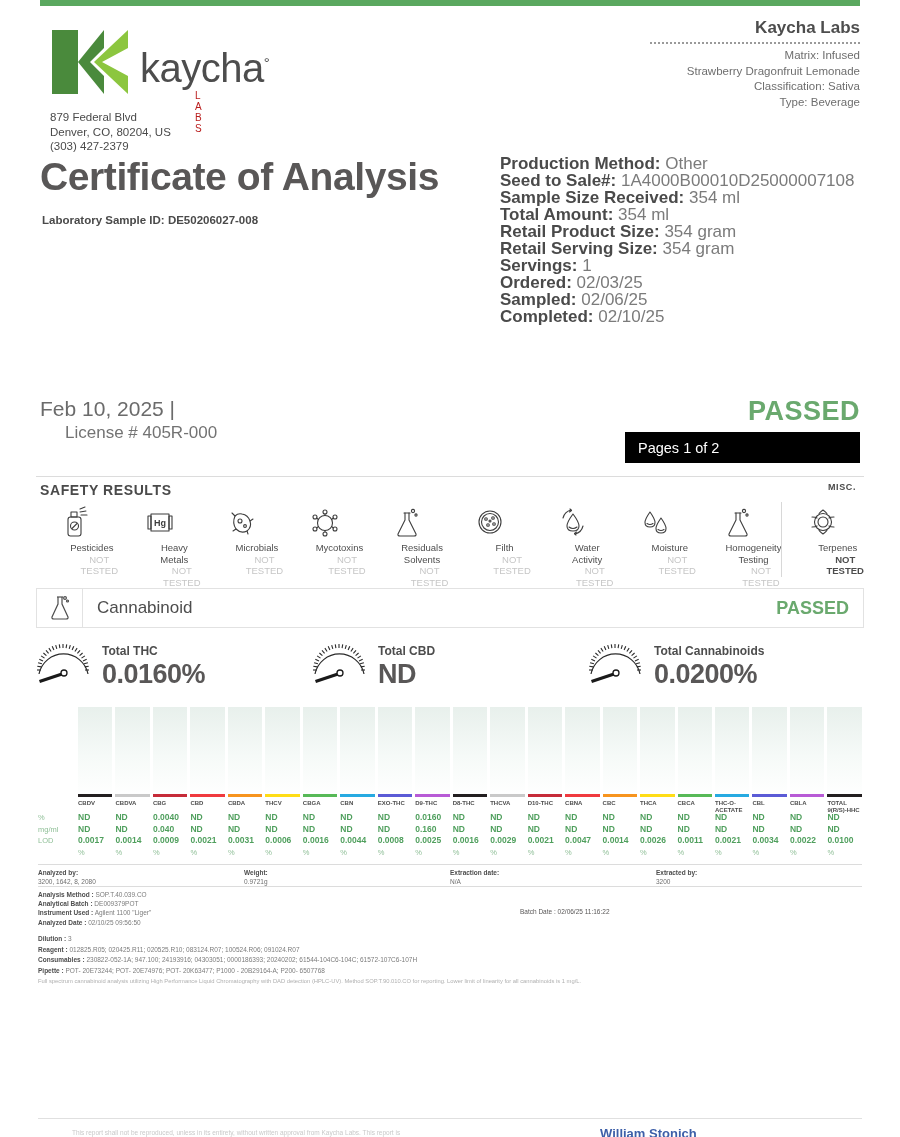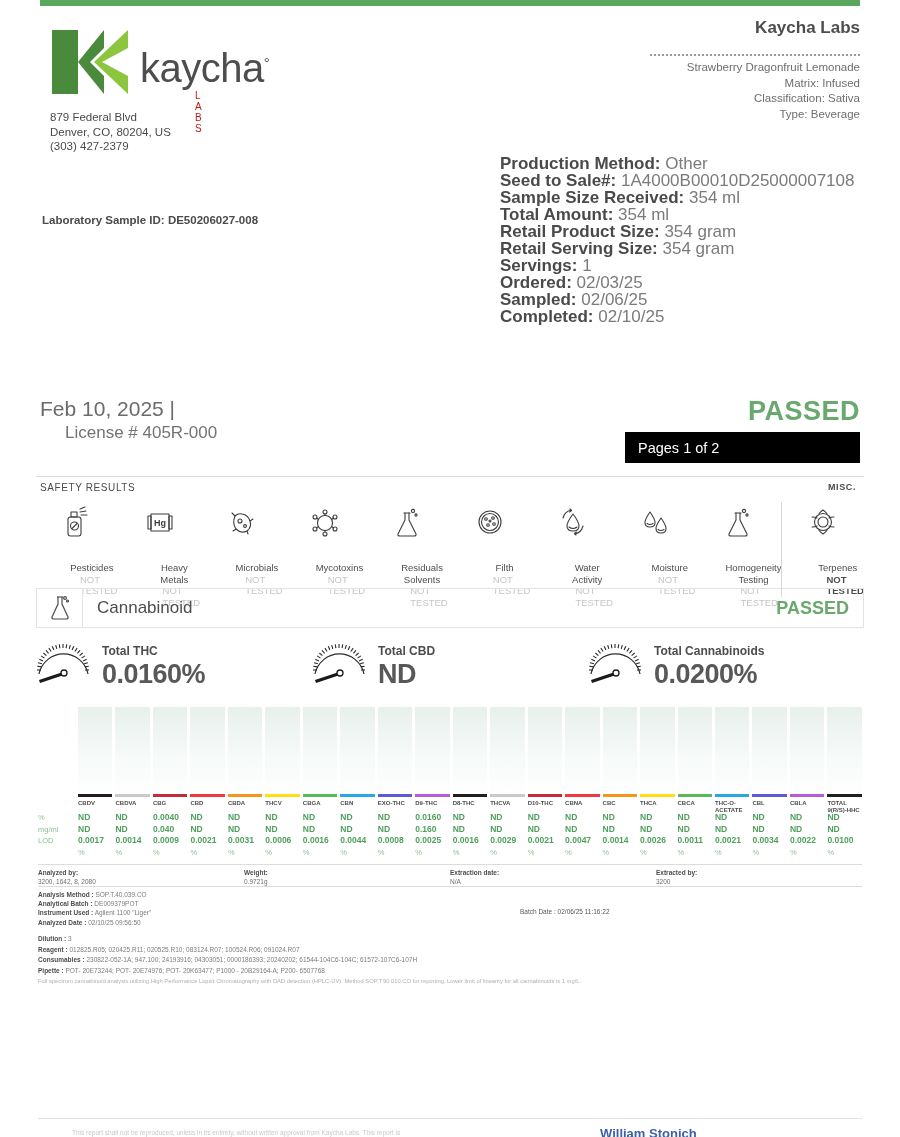--- a/index.html
+++ b/index.html
@@ -17,21 +17,21 @@
   
   .header { position: absolute; left: 40px; top: 18px; width: 820px; height: 130px; }
   .logo-wrap { position: absolute; left: 10px; top: 10px; }
   .logo-svg { display: block; }
   .logo-word { position: absolute; left: 90px; top: 18px; font-size: 40px; color: #4d4d4d; letter-spacing: -0.5px; font-weight: 400; }
   .logo-deg { font-size: 15px; vertical-align: super; }
   .logo-labs { position: absolute; left: 145px; top: 62px; font-size: 10px; letter-spacing: 7px; color: #b91c1c; }
   .addr { position: absolute; left: 10px; top: 92px; font-size: 11.5px; font-weight: normal; line-height: 14.5px; color: #4a4a4a; }
 
   .hdr-right { position: absolute; right: 0; top: 0; width: 330px; text-align: right; }
-  .lab-name { font-size: 17px; font-weight: bold; color: #4d4d4d; margin-bottom: 16px; }
+  .lab-name { font-size: 17px; font-weight: bold; color: #4d4d4d; margin-bottom: 4px; }
   .dotline { border-top: 2px dotted #9a9a9a; width: 210px; margin-left: auto; margin-bottom: 4px; }
   .hdr-right .ln { font-size: 11.5px; line-height: 15.5px; color: #6e6e6e; }
 
   
   .coa-title { position: absolute; left: 40px; top: 155px; font-size: 39px; font-weight: bold; color: #595757; letter-spacing: -0.4px; }
   .lab-sample { position: absolute; left: 42px; top: 214px; font-size: 11.5px; font-weight: bold; color: #4a4a4a; }
 
   
   .prod { position: absolute; right: 40px; top: 155px; width: 360px; text-align: left; font-size: 17px; line-height: 17px; }
   .prod .k { font-weight: bold; color: #4a4a4a; }
@@ -39,28 +39,28 @@
 
   
   .datebox { position: absolute; left: 40px; top: 396px; }
   .datebox .d1 { font-size: 21px; color: #6b6b6b; line-height: 25px; font-weight: 400; }
   .datebox .d2 { font-size: 17px; color: #737373; line-height: 24px; margin-left: 25px; }
   .passed-top { position: absolute; right: 40px; top: 396px; font-size: 27px; font-weight: bold; color: #6aa96e; letter-spacing: 0.5px; }
   .pages { position: absolute; right: 40px; top: 432px; width: 235px; height: 31px; background: #000; color: #fff; font-size: 14.5px; display: flex; align-items: center; padding-left: 13px; }
 
   
   .safety-rule { position: absolute; left: 36px; top: 476px; width: 828px; border-top: 1px solid #dcdcdc; }
-  .safety-label { position: absolute; left: 40px; top: 482px; font-size: 10px; font-weight: normal; letter-spacing: 0.6px; color: #4a4a4a; }
+  .safety-label { position: absolute; left: 40px; top: 482px; font-size: 14px; font-weight: bold; letter-spacing: 0.6px; color: #4a4a4a; }
   .misc-label { position: absolute; right: 44px; top: 482px; font-size: 9px; font-weight: bold; letter-spacing: 0.6px; color: #4a4a4a; }
   .safety-row { position: absolute; left: 36px; top: 502px; width: 828px; display: flex; align-items: flex-start; }
   .sf-item { flex: 1 1 0; display: flex; flex-direction: column; align-items: center; }
   .sf-item.misc { flex: 0 0 80px; border-left: 1px solid #d8d8d8; }
   .sf-icon { height: 40px; display: flex; align-items: center; justify-content: center; }
-  .sf-name { font-size: 9.5px; color: #4d4d4d; text-align: center; line-height: 11.5px; margin-top: 20px; padding-left: 29px; }
-  .sf-state { font-size: 9.5px; color: #c6c6c6; line-height: 11.5px; padding-left: 44px; }
+  .sf-name { font-size: 9.5px; color: #4d4d4d; text-align: center; line-height: 11.5px; margin-top: 0; padding-left: 29px; }
+  .sf-state { font-size: 9.5px; color: #c6c6c6; text-align: center; line-height: 11.5px; padding-left: 44px; }
   .sf-item.misc .sf-state { color: #4d4d4d; font-weight: bold; }
 
   
   .cann-bar { position: absolute; left: 36px; top: 588px; width: 828px; height: 40px; border: 1px solid #e2e2e2; display: flex; align-items: center; }
   .cann-ico { width: 46px; height: 100%; display: flex; align-items: center; justify-content: center; border-right: 1px solid #e2e2e2; }
   .cann-title { font-size: 17px; color: #4d4d4d; margin-left: 14px; }
   .cann-pass { margin-left: auto; margin-right: 14px; font-size: 18px; font-weight: bold; color: #6aa96e; }
 
   
   .gauges { position: absolute; left: 36px; top: 640px; width: 828px; display: flex; }
@@ -129,27 +129,28 @@
     </div>
     <div class="addr">
       <div>879 Federal Blvd</div>
       <div>Denver, CO, 80204, US</div>
       <div>(303) 427-2379</div>
     </div>
 
     <div class="hdr-right">
       <div class="lab-name">Kaycha Labs</div>
       <div class="dotline"></div>
+      <div class="ln">Matrix: Infused</div>
       <div class="ln">Strawberry Dragonfruit Lemonade</div>
-      <div class="ln">Matrix: Infused</div>
       <div class="ln">Classification: Sativa</div>
       <div class="ln">Type: Beverage</div>
     </div>
   </div>
 
+  <div class="coa-title">Certificate of Analysis</div>
   <div class="lab-sample">Laboratory Sample ID: DE50206027-008</div>
 
   <div class="prod">
       <div><span class="k">Production Method:</span> <span class="v">Other</span></div>
       <div><span class="k">Seed to Sale#:</span> <span class="v">1A4000B00010D25000007108</span></div>
       <div><span class="k">Sample Size Received:</span> <span class="v">354 ml</span></div>
       <div><span class="k">Total Amount:</span> <span class="v">354 ml</span></div>
       <div><span class="k">Retail Product Size:</span> <span class="v">354 gram</span></div>
       <div><span class="k">Retail Serving Size:</span> <span class="v">354 gram</span></div>
       <div><span class="k">Servings:</span> <span class="v">1</span></div>

